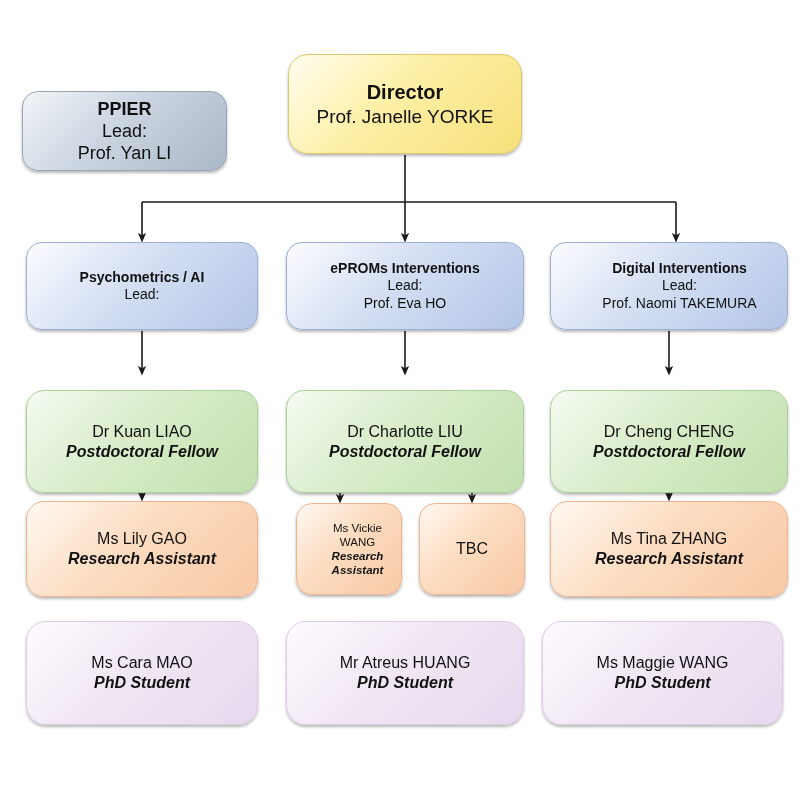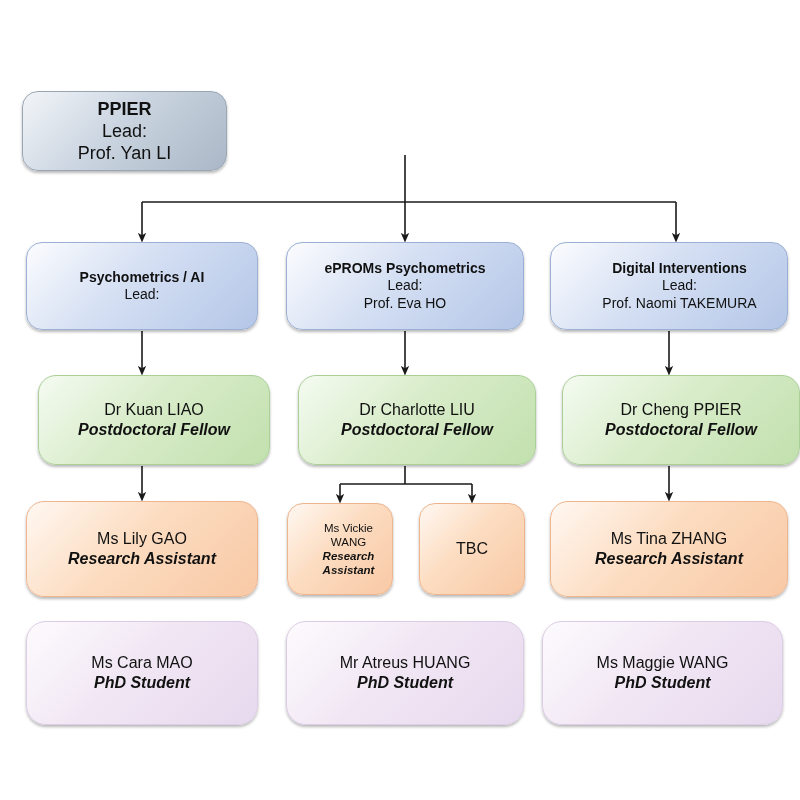--- a/index.html
+++ b/index.html
@@ -71,47 +71,46 @@
     border: 1px solid #9bb0d4;
     font-size: 14px;
     border-radius: 16px;
   }
   .n-lead0 { left: 26px; width: 232px; }
   .n-lead1 { left: 286px; width: 238px; }
   .n-lead2 { left: 550px; width: 238px; padding-left: 21px; }
 
   
   .n-pd {
-    top: 375px; height: 90px;
+    top: 390px; height: 103px;
     background: linear-gradient(135deg, #f4fbf1 0%, #d8ecc9 45%, #c2e0ae 100%);
     border: 1px solid #aacf97;
     font-size: 16px;
     border-radius: 18px;
-    margin-left: 12px;
   }
   .n-pd0 { left: 26px; width: 232px; }
   .n-pd1 { left: 286px; width: 238px; }
   .n-pd2 { left: 550px; width: 238px; }
 
   
   .n-ra {
     top: 501px; height: 96px;
     background: linear-gradient(135deg, #fff8f2 0%, #fcdcc0 45%, #f8c9a6 100%);
     border: 1px solid #eeb58e;
     font-size: 16px;
     border-radius: 18px;
   }
   .n-ra0 { left: 26px; width: 232px; }
   .n-ra2 { left: 550px; width: 238px; }
   .n-ra-small {
     top: 503px; height: 92px; width: 106px;
     font-size: 11.5px;
     border-radius: 16px;
   }
-  .n-ra-s0 { left: 287px; padding-left: 17px; }
+  .n-ra-s0 { left: 296px; padding-left: 17px; }
   .n-ra-s1 { left: 419px; }
   .n-ra-s1 .ln { font-size: 16px; }
 
   
   .n-phd {
     top: 621px; height: 104px;
     background: linear-gradient(135deg, #fdfbfe 0%, #f1e7f4 45%, #e7d9ee 100%);
     border: 1px solid #ddcce6;
     font-size: 16px;
     border-radius: 20px;
@@ -147,52 +146,56 @@
     <path d="M142,466 L142,497" stroke="#1a1a1a" stroke-width="1.6" fill="none" marker-end="url(#arrow)"></path>
 
     <path d="M669,466 L669,497" stroke="#1a1a1a" stroke-width="1.6" fill="none" marker-end="url(#arrow)"></path>
 
     <path d="M405,466 L405,484" stroke="#1a1a1a" stroke-width="1.6" fill="none"></path>
     <path d="M340,484 L472,484" stroke="#1a1a1a" stroke-width="1.6" fill="none"></path>
     <path d="M340,484 L340,499" stroke="#1a1a1a" stroke-width="1.6" fill="none" marker-end="url(#arrow)"></path>
     <path d="M472,484 L472,499" stroke="#1a1a1a" stroke-width="1.6" fill="none" marker-end="url(#arrow)"></path>
   </svg>
 
+  <div class="node n-director">
+    <span class="ln bold">Director</span>
+    <span class="ln">Prof. Janelle YORKE</span>
+  </div>
 
   <div class="node n-ppier">
     <span class="ln bold">PPIER</span>
     <span class="ln">Lead:</span>
     <span class="ln">Prof. Yan LI</span>
   </div>
 
   <div class="node n-lead n-lead0">
     <span class="ln bold">Psychometrics / AI</span>
     <span class="ln">Lead:</span>
   </div>
   <div class="node n-lead n-lead1">
-    <span class="ln bold">ePROMs Psychometrics</span>
+    <span class="ln bold">ePROMs Interventions</span>
     <span class="ln">Lead:</span>
     <span class="ln">Prof. Eva HO</span>
   </div>
   <div class="node n-lead n-lead2">
     <span class="ln bold">Digital Interventions</span>
     <span class="ln">Lead:</span>
     <span class="ln">Prof. Naomi TAKEMURA</span>
   </div>
 
   <div class="node n-pd n-pd0">
     <span class="ln">Dr Kuan LIAO</span>
     <span class="ln italic">Postdoctoral Fellow</span>
   </div>
   <div class="node n-pd n-pd1">
     <span class="ln">Dr Charlotte LIU</span>
     <span class="ln italic">Postdoctoral Fellow</span>
   </div>
   <div class="node n-pd n-pd2">
-    <span class="ln">Dr Cheng PPIER</span>
+    <span class="ln">Dr Cheng CHENG</span>
     <span class="ln italic">Postdoctoral Fellow</span>
   </div>
 
   <div class="node n-ra n-ra0">
     <span class="ln">Ms Lily GAO</span>
     <span class="ln italic">Research Assistant</span>
   </div>
   <div class="node n-ra n-ra-small n-ra-s0">
     <span class="ln">Ms Vickie WANG</span>
     <span class="ln italic">Research</span>

